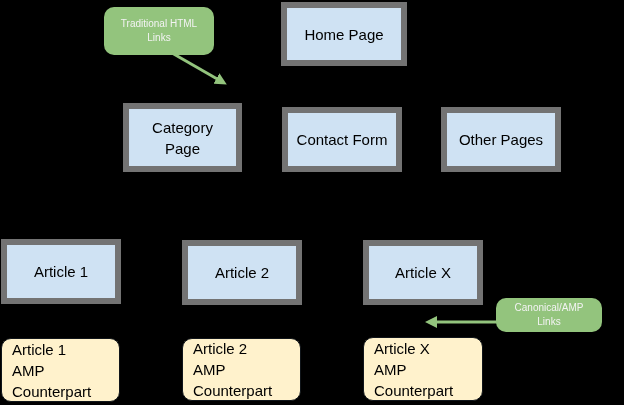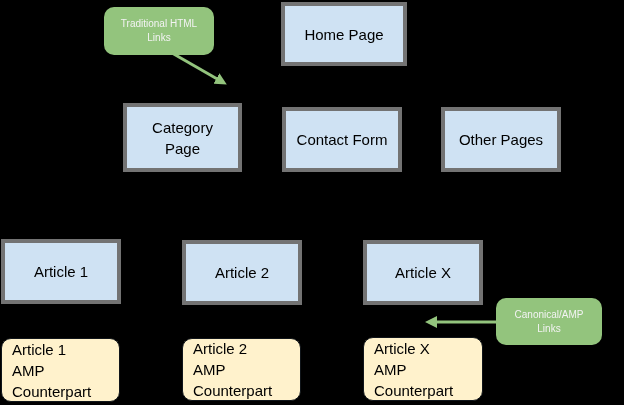--- a/index.html
+++ b/index.html
@@ -19,21 +19,21 @@
     position: absolute;
     left: 0;
     top: 0;
     width: 624px;
     height: 405px;
     pointer-events: none;
   }
   .node {
     position: absolute;
     background: #cfe2f3;
-    border: 4px solid #737373;
+    border: 6px solid #737373;
     box-sizing: border-box;
     color: #000000;
     font-size: 15px;
     line-height: 21px;
     display: flex;
     align-items: center;
     justify-content: center;
     text-align: center;
     white-space: pre-line;
   }
@@ -74,21 +74,21 @@
   .pos-other    { left: 441px; top: 107px; width: 120px; height: 65px; }
   .pos-article1 { left: 1px;   top: 239px; width: 120px; height: 65px; }
   .pos-article2 { left: 182px; top: 240px; width: 120px; height: 65px; }
   .pos-articleX { left: 363px; top: 240px; width: 120px; height: 65px; }
   
   .pos-amp1 { left: 1px;   top: 338px; width: 119px; height: 64px; }
   .pos-amp2 { left: 182px; top: 338px; width: 119px; height: 63px; }
   .pos-ampX { left: 363px; top: 337px; width: 120px; height: 64px; }
   
   .pos-trad      { left: 104px; top: 7px;   width: 110px; height: 48px; text-align: center; }
-  .pos-canonical { left: 496px; top: 298px; width: 106px; height: 47px; }
+  .pos-canonical { left: 496px; top: 298px; width: 106px; height: 34px; }
 </style>
 </head>
 <body>
 
 <div id="canvas">
 
   <svg class="arrow-layer" width="624" height="405" viewBox="0 0 624 405" xmlns="http://www.w3.org/2000/svg">
     <defs>
       <marker id="ah" markerWidth="4" markerHeight="4" refX="1" refY="2" orient="auto" markerUnits="strokeWidth">
         <path d="M0,0 L4,2 L0,4 z" fill="#93c47d"></path>

